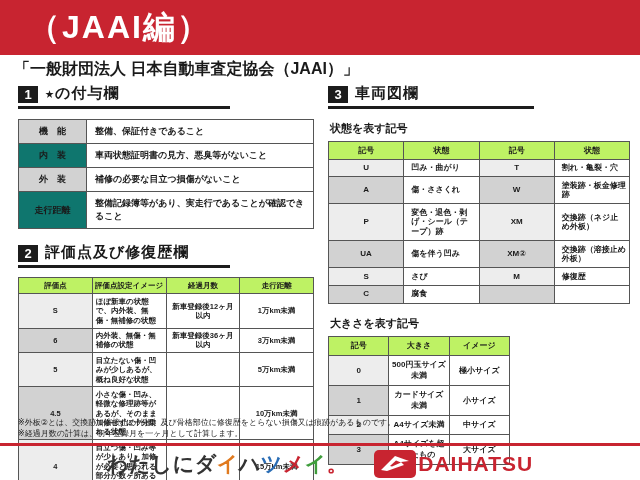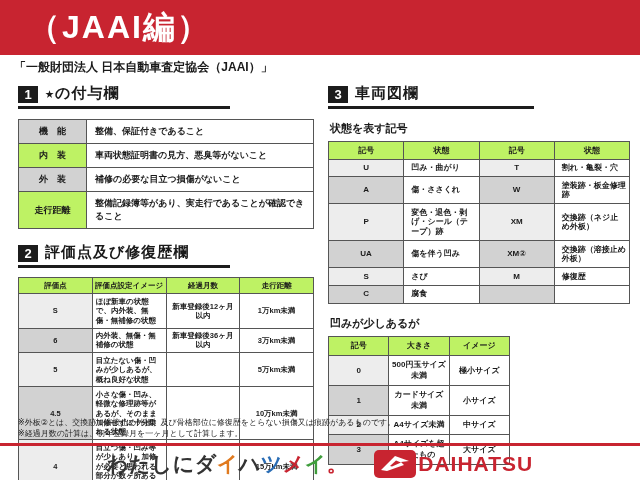--- a/index.html
+++ b/index.html
@@ -4,41 +4,41 @@
 <style>
   html,body{margin:0;padding:0;background:#fff;}
   .page{position:relative;width:640px;height:480px;background:#fff;overflow:hidden;
         font-family:"Liberation Sans","DejaVu Sans",sans-serif;color:#1a1a1a;}
 
   
   .banner{position:absolute;left:0;top:0;width:640px;height:55px;background:#c82430;
           display:flex;align-items:center;justify-content:space-between;padding:0 28px;box-sizing:border-box;}
   .banner .t{color:#fff;font-size:32px;font-weight:bold;letter-spacing:2px;}
 
-  .subtitle{position:absolute;left:14px;top:59px;font-size:12px;font-weight:bold;}
+  .subtitle{position:absolute;left:14px;top:59px;font-size:16px;font-weight:bold;}
 
   
   .sec-head{display:flex;align-items:flex-end;gap:7px;border-bottom:3px solid #1c1c1c;padding-bottom:3px;}
   .sec-num{background:#1c1c1c;color:#fff;font-weight:bold;font-size:13px;width:20px;height:17px;
            display:flex;align-items:center;justify-content:center;}
   .sec-title{font-size:15px;font-weight:bold;letter-spacing:1px;font-family:Liberation Mono, monospace;}
 
   .col-left{position:absolute;left:18px;top:84px;width:296px;}
   .col-right{position:absolute;left:328px;top:84px;width:302px;}
   .head-w1{width:212px;}
   .head-w3{width:206px;}
 
   table{border-collapse:collapse;table-layout:fixed;width:100%;}
   td,th{border:1px solid #555;font-weight:bold;vertical-align:middle;overflow:hidden;}
   th{background:#bef264;text-align:center;}
 
   
   .tbl-star{margin-top:10px;font-size:9px;}
   .tbl-star td{padding:5px 4px;font-family:Liberation Mono, monospace;}
-  .tbl-star td:first-child{width:20%;text-align:center;background:#bef264;}
+  .tbl-star td:first-child{width:20%;text-align:center;background:#0f766e;}
   .tbl-star tr:nth-child(odd) td:first-child{background:#d2d2d2;}
   .tbl-star td:last-child{padding-left:8px;}
 
   
   .sec2{margin-top:14px;}
   .tbl-grade{margin-top:9px;font-size:7.5px;line-height:1.25;}
   .tbl-grade th{padding:3px 2px;}
   .tbl-grade td{padding:2.5px 3px;}
   .tbl-grade td:nth-child(1){width:13%;text-align:center;background:#ededed;}
   .tbl-grade tr:nth-child(even) td:nth-child(1){background:#d2d2d2;}
@@ -210,21 +210,21 @@
           </tr>
           <tr>
             <td>C</td>
             <td>腐食</td>
             <td></td>
             <td></td>
           </tr>
         </tbody>
     </table>
 
-    <div class="sub-label">凹みが少しあるが</div>
+    <div class="sub-label">大きさを表す記号</div>
     <table class="tbl-size">
       <thead>
           <tr>
             <th>記号</th>
             <th>大きさ</th>
             <th>イメージ</th>
           </tr>
         </thead>
       <tbody>
           <tr>

